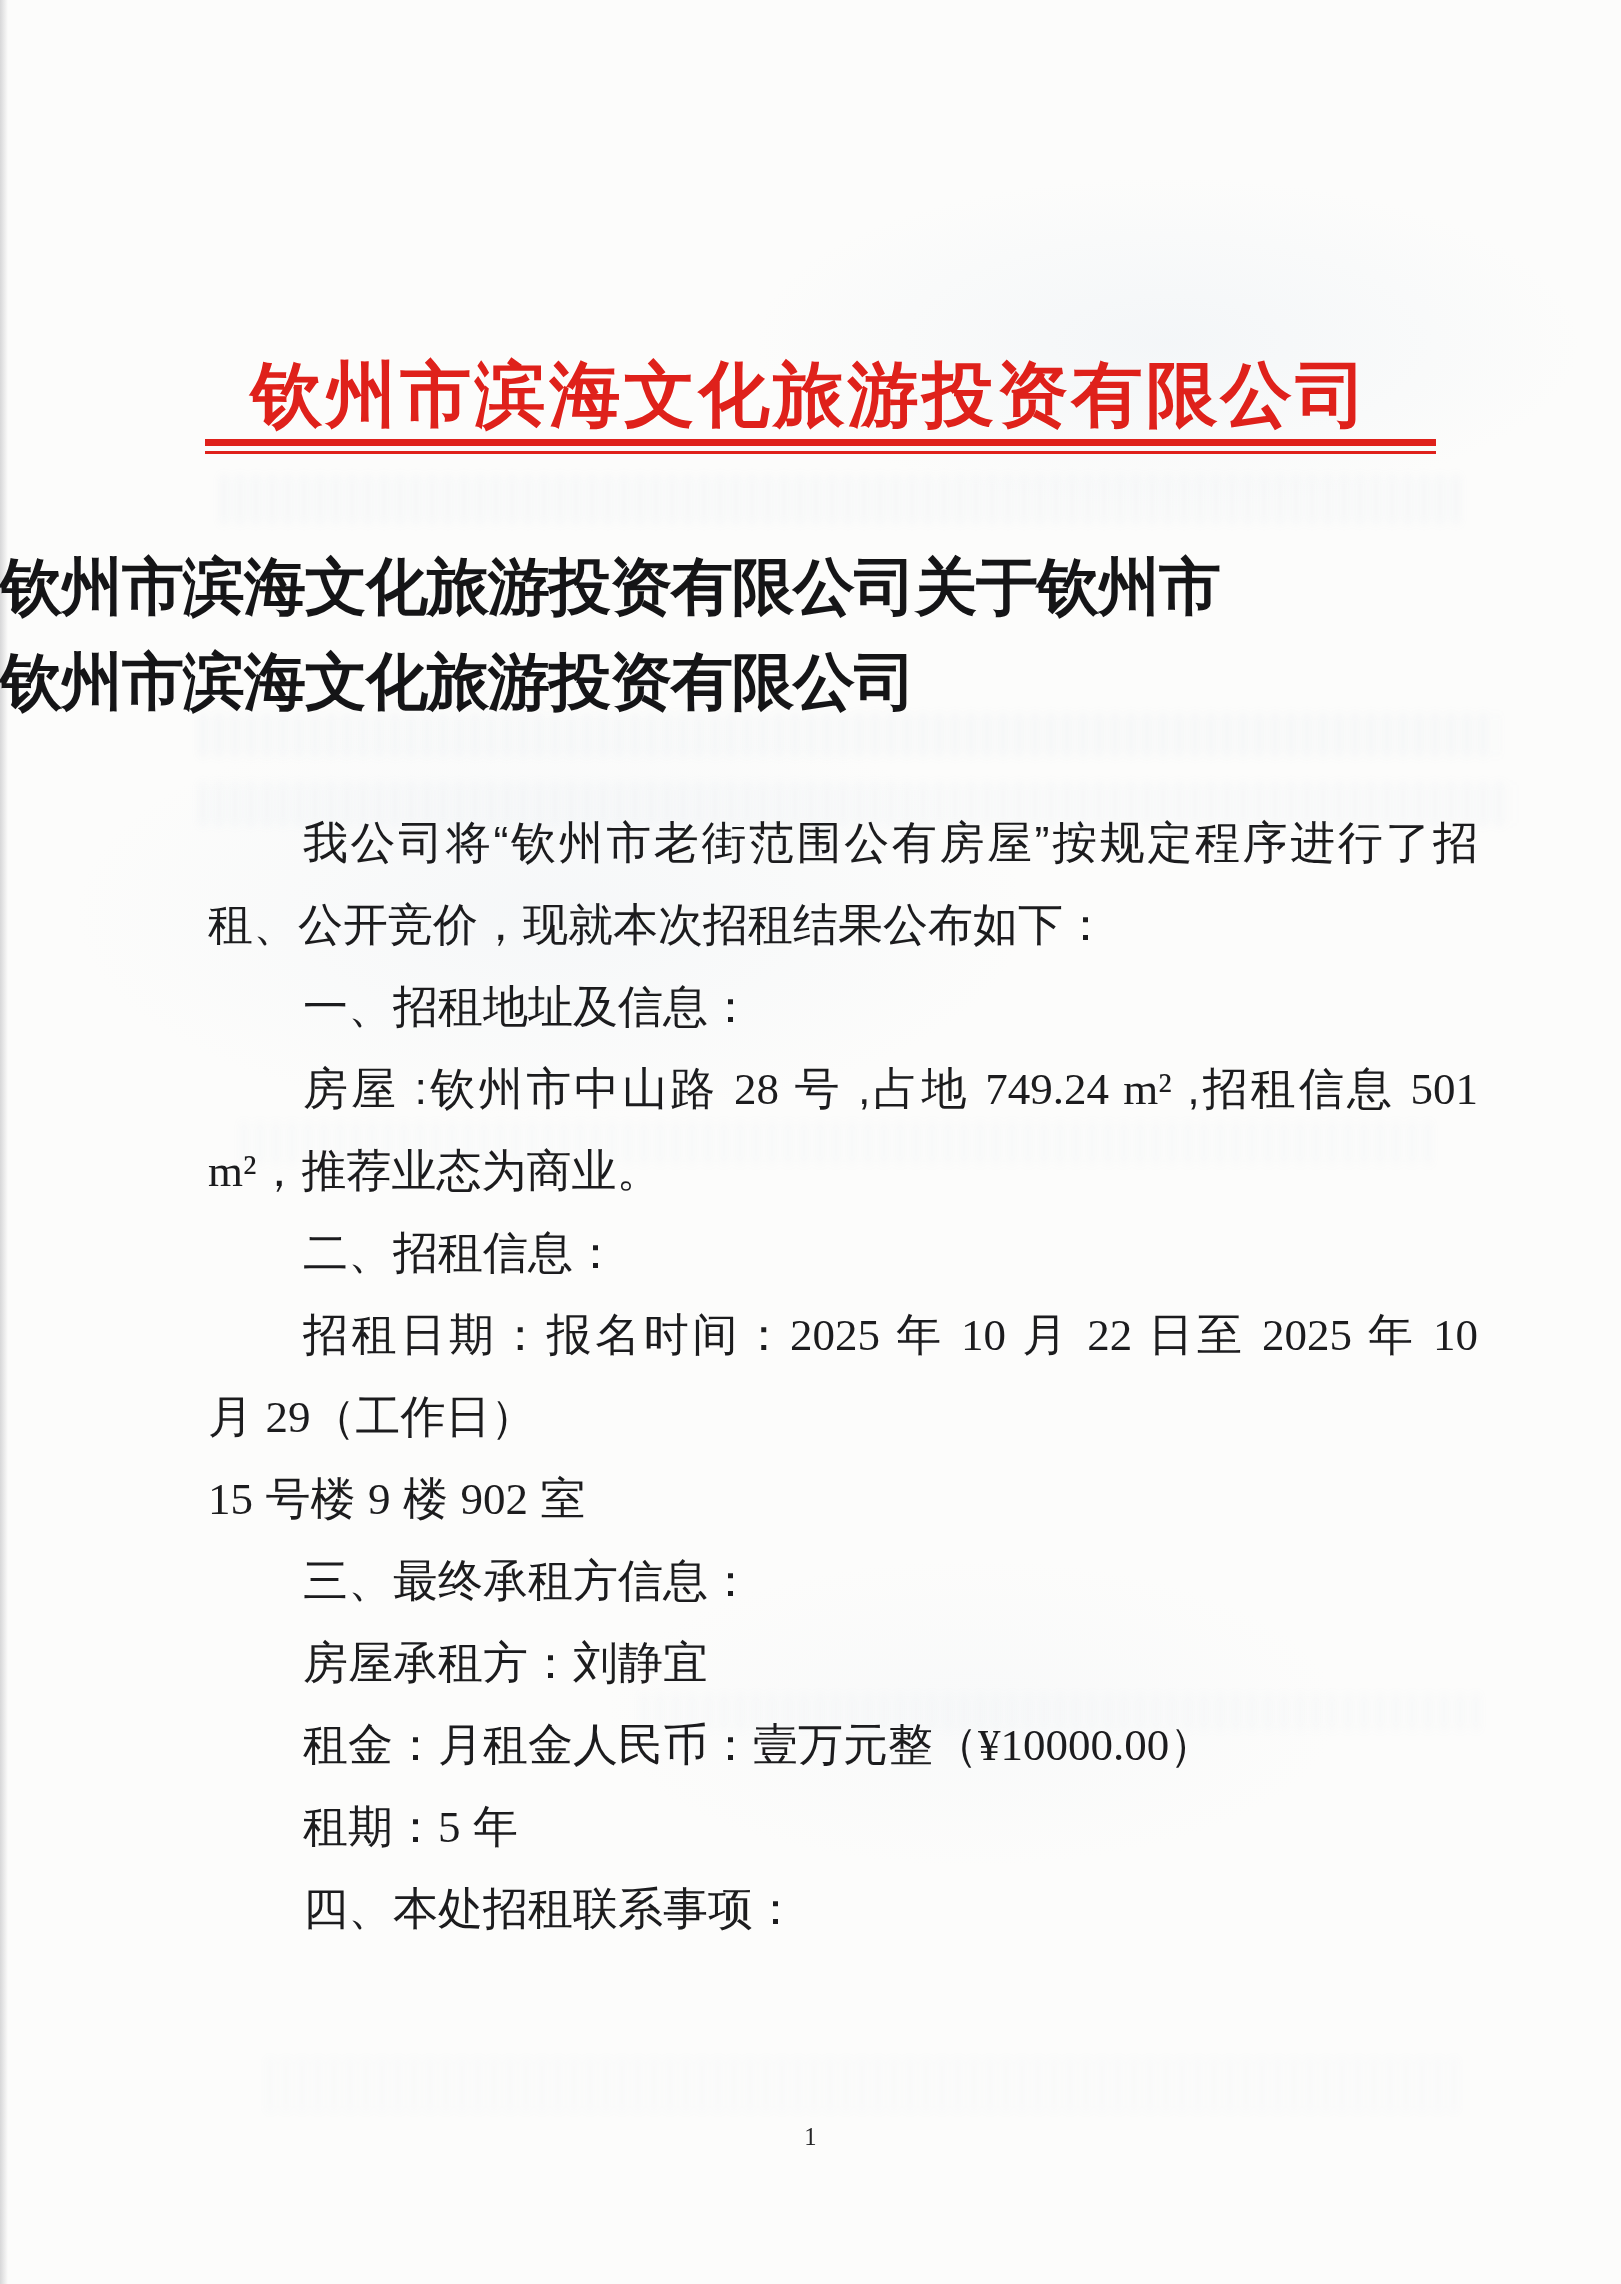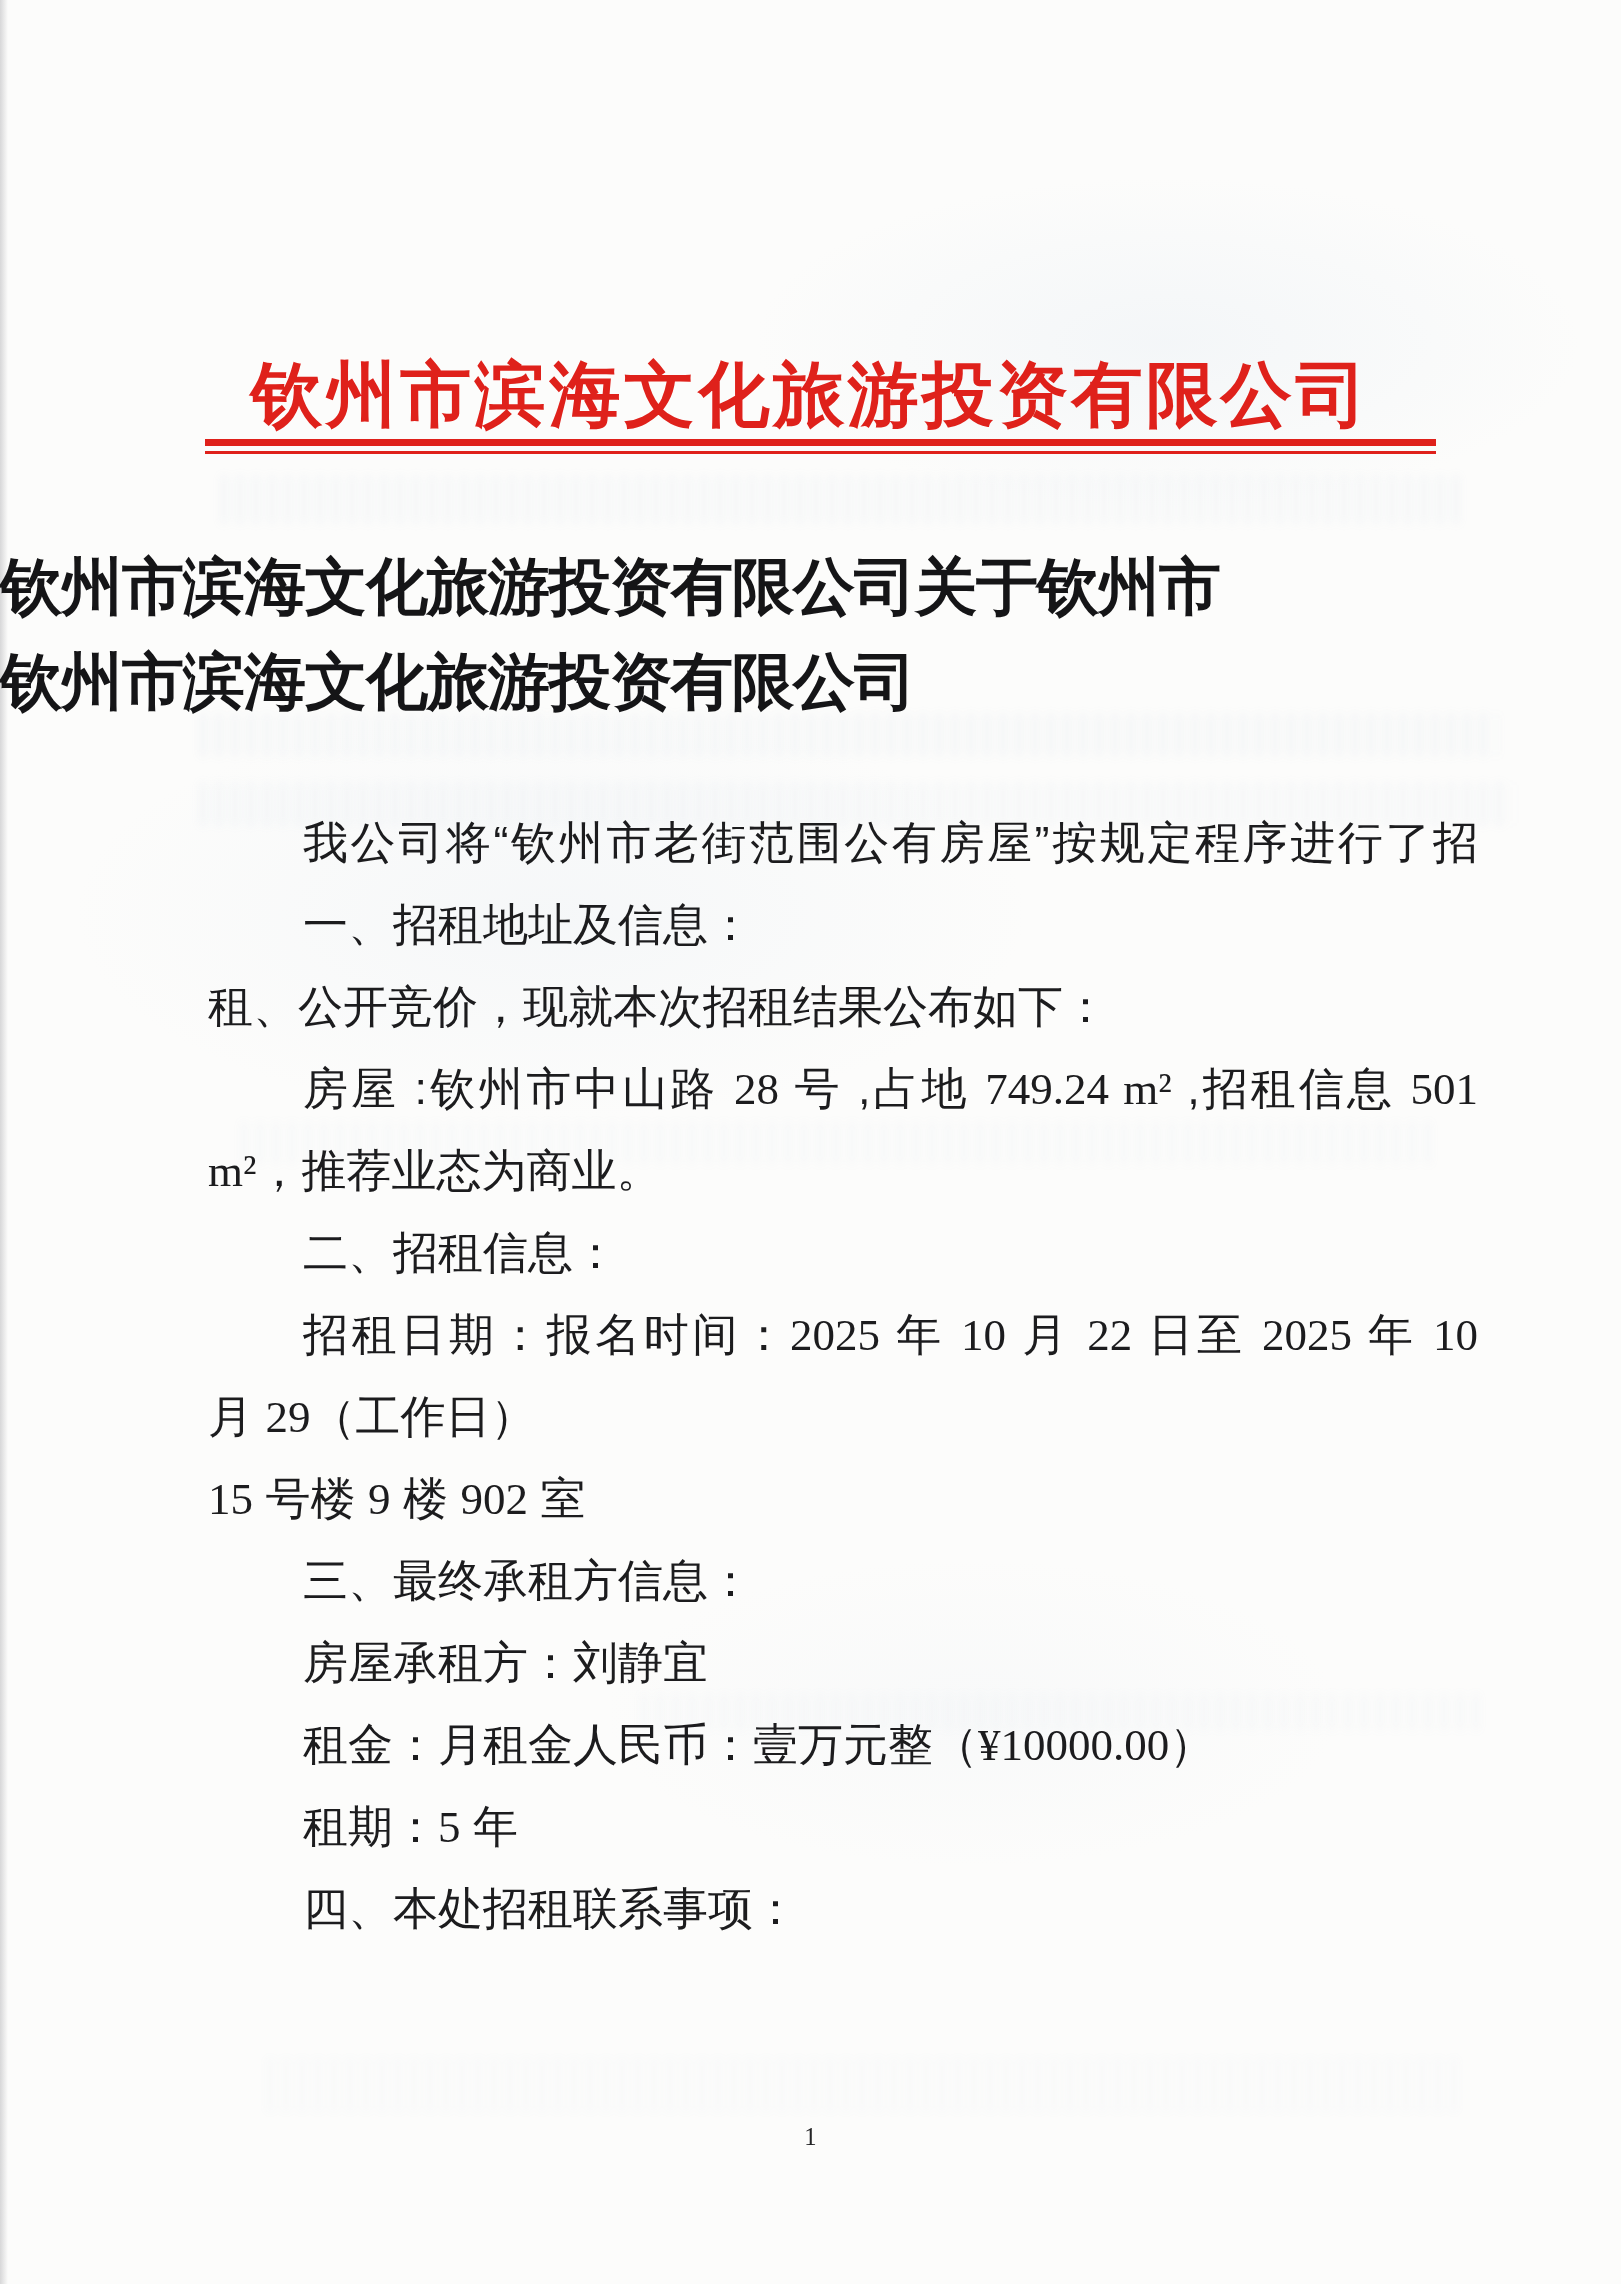--- a/index.html
+++ b/index.html
@@ -82,22 +82,22 @@
   <div class="rule rule-1"></div>
   <div class="rule rule-2"></div>
 
   <div class="doc-title">
     <div>钦州市滨海文化旅游投资有限公司关于钦州市</div>
     <div>钦州市滨海文化旅游投资有限公司</div>
   </div>
 
   <div class="body-text" id="body-text">
       <div class="line indent fill"><span>我公司将“钦州市老街范围公有房屋”按规定程序进行了招</span></div>
+      <div class="line"><span>租、公开竞价，现就本次招租结果公布如下：</span></div>
       <div class="line indent"><span>一、招租地址及信息：</span></div>
-      <div class="line"><span>租、公开竞价，现就本次招租结果公布如下：</span></div>
       <div class="line indent fill"><span>房屋 :钦州市中山路 </span><span class="num">28</span><span> 号 ,占地 </span><span class="num">749.24 m²</span><span> ,招租信息 </span><span class="num">501</span></div>
       <div class="line"><span class="num">m²</span><span>，推荐业态为商业。</span></div>
       <div class="line indent"><span>二、招租信息：</span></div>
       <div class="line indent fill"><span>招租日期：报名时间：</span><span class="num">2025</span><span> 年 </span><span class="num">10</span><span> 月 </span><span class="num">22</span><span> 日至 </span><span class="num">2025</span><span> 年 </span><span class="num">10</span></div>
       <div class="line"><span>月 </span><span class="num">29</span><span>（工作日）</span></div>
       <div class="line"><span class="num">15</span><span> 号楼 </span><span class="num">9</span><span> 楼 </span><span class="num">902</span><span> 室</span></div>
       <div class="line indent"><span>三、最终承租方信息：</span></div>
       <div class="line indent"><span>房屋承租方：刘静宜</span></div>
       <div class="line indent"><span>租金：月租金人民币：壹万元整（</span><span class="num">¥10000.00</span><span>）</span></div>
       <div class="line indent"><span>租期：</span><span class="num">5</span><span> 年</span></div>

